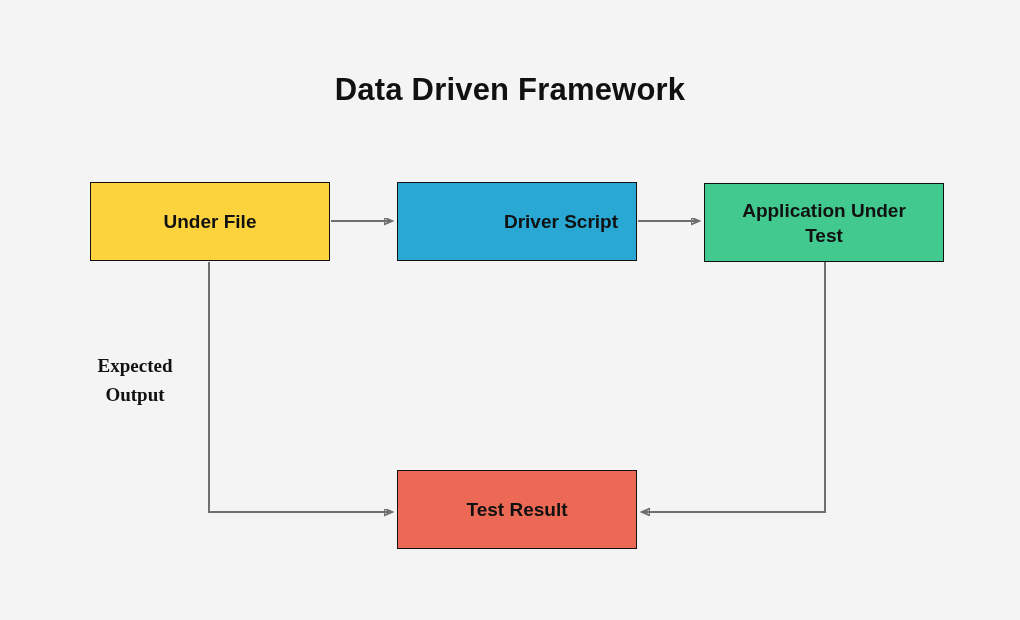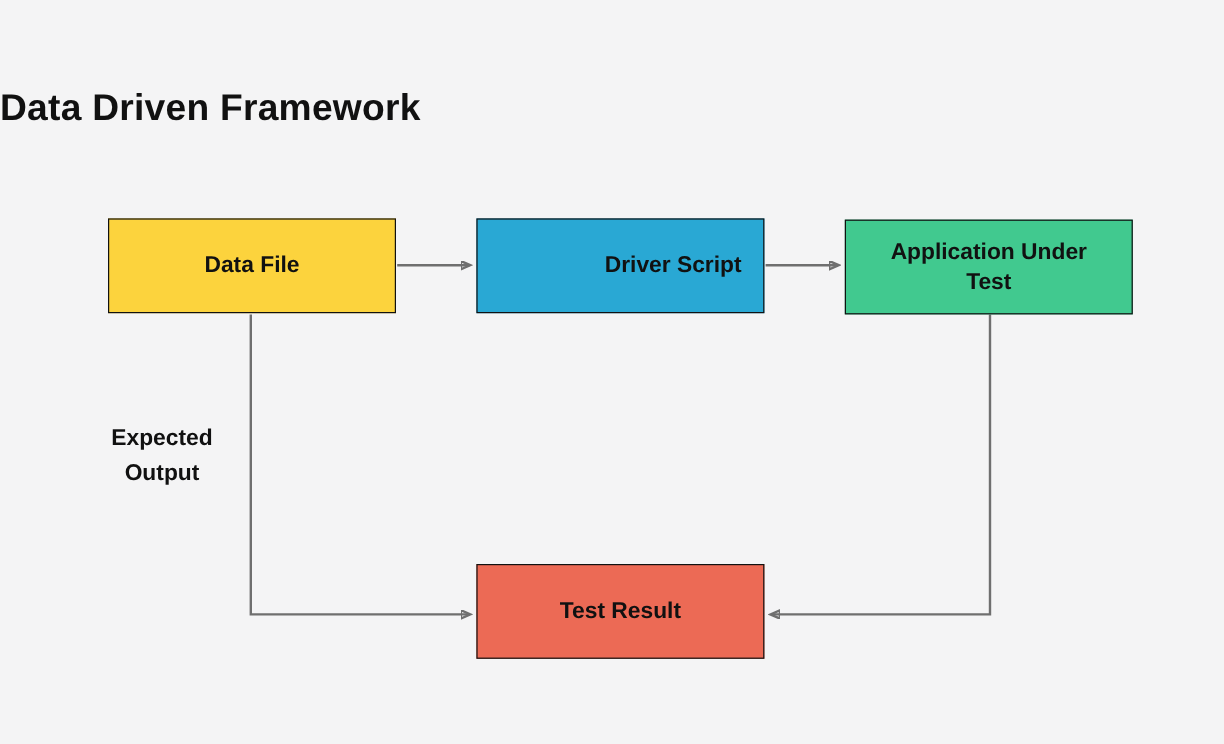--- a/index.html
+++ b/index.html
@@ -12,20 +12,21 @@
   .stage {
     position: relative;
     width: 1020px;
     height: 620px;
   }
   .title {
     position: absolute;
     top: 72px;
     left: 0;
     width: 100%;
+    text-align: center;
     font-size: 31px;
     font-weight: bold;
     color: var(--text, #111);
     letter-spacing: 0.2px;
   }
   .node {
     position: absolute;
     width: 240px;
     height: 79px;
     border: 1.5px solid var(--border, #111);
@@ -45,21 +46,21 @@
   .node-test-result      { left: 397px; top: 470px; }
   .edge-label {
     position: absolute;
     width: 110px;
     text-align: center;
     font-size: 19px;
     font-weight: bold;
     color: var(--text, #111);
     line-height: 29px;
   }
-  .edge-label-expected { left: 80px;  top: 351px; }
+  .edge-label-expected { left: 80px;  top: 351px; font-family: Liberation Serif, serif; }
   .edge-label-actual   { left: 830px; top: 351px; }
   svg.connectors {
     position: absolute;
     left: 0; top: 0;
     width: 1020px;
     height: 620px;
     pointer-events: none;
   }
   svg.connectors path, svg.connectors line {
     stroke: var(--connector, #6f6f6f);
@@ -80,21 +81,21 @@
         <path d="M0,0 L8,3.5 L0,7 Z" fill="var(--arrowhead, #2a2a2a)" stroke="none"></path>
       </marker>
     </defs>
     <line x1="331" y1="221" x2="391" y2="221" marker-end="url(#arrow)"></line>
     <line x1="638" y1="221" x2="698" y2="221" marker-end="url(#arrow)"></line>
     <path d="M209,262 L209,512 L391,512" marker-end="url(#arrow)"></path>
     <path d="M825,262 L825,512 L643,512" marker-end="url(#arrow)"></path>
   </svg>
 
   <div class="node node-data-file" style="background-color: rgb(252, 211, 61);">
-    <span>Data File</span>
+    <span>Under File</span>
   </div>
 
   <div class="node node-driver-script" style="background-color: rgb(41, 168, 212);">
     <span>Driver Script</span>
   </div>
 
   <div class="node node-aut" style="background-color: rgb(65, 201, 143);">
     <span>Application Under Test</span>
   </div>
 

